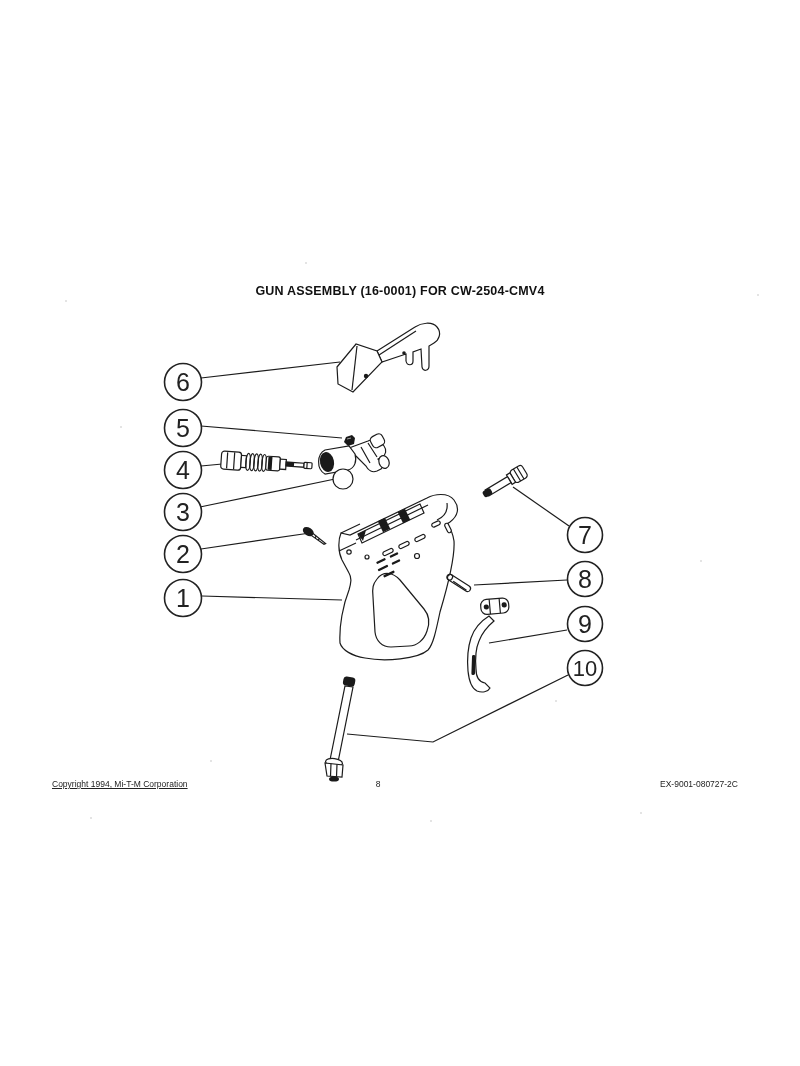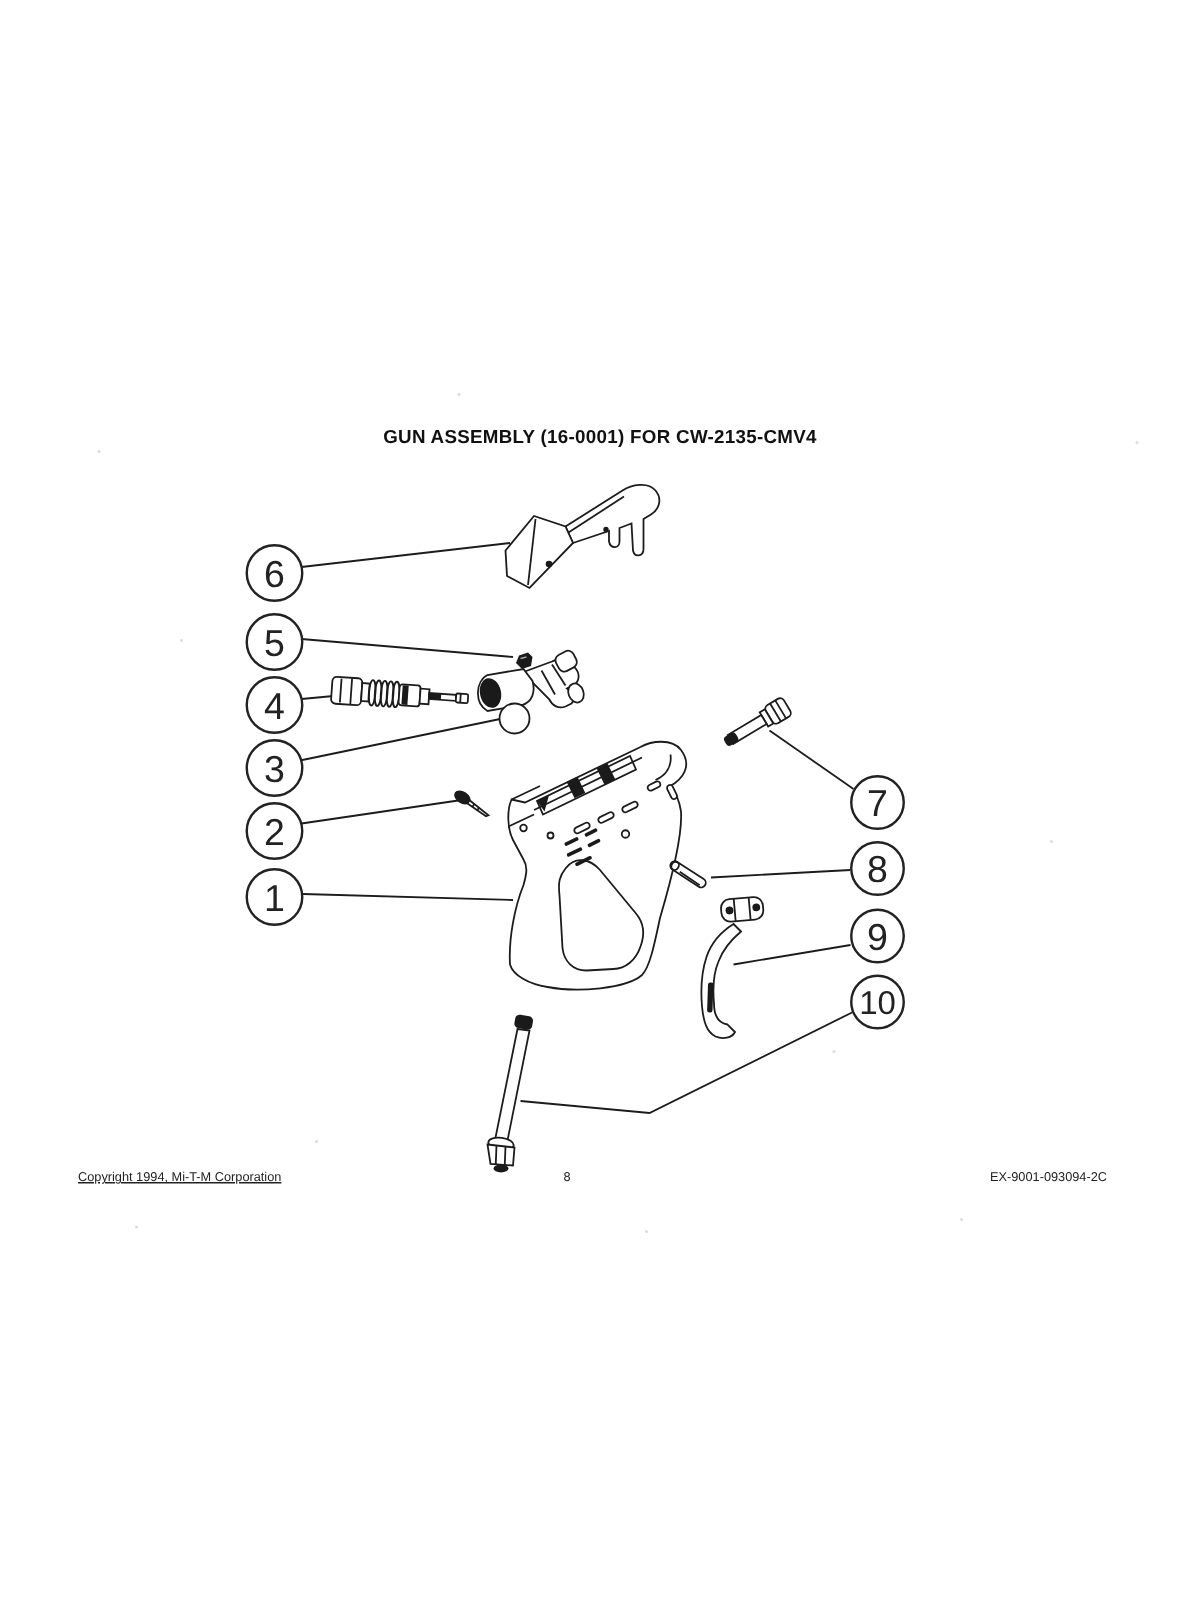--- a/index.html
+++ b/index.html
@@ -35,21 +35,21 @@
   .dk{fill:#1a1a1a;stroke:none;}
   .callout-circle{fill:#ffffff;stroke:#222;stroke-width:1.6;}
   .callout-num{font-family:"Liberation Sans",sans-serif;font-weight:400;fill:#222;}
   .speck{position:absolute;width:2px;height:2px;border-radius:50%;background:rgba(0,0,0,0.14);}
 </style>
 </head>
 <body>
 
 <div class="page">
 
-  <div class="title">GUN ASSEMBLY (16-0001) FOR CW-2135-CMV4</div>
+  <div class="title">GUN ASSEMBLY (16-0001) FOR CW-2504-CMV4</div>
 
   <svg class="diagram" width="800" height="1066" viewBox="0 0 800 1066">
 
     <g>
       <path class="ln" d="M201,378 L340,362"></path>
       <path class="ln" d="M201,426 L342,438"></path>
       <path class="ln" d="M201,466 L233,463"></path>
       <path class="ln" d="M200,507 L335,479"></path>
       <path class="ln" d="M201,549 L310,533"></path>
       <path class="ln" d="M202,596 L342,600"></path>
@@ -212,21 +212,21 @@
       <text class="callout-num" x="585" y="633">9</text>
 
       <circle class="callout-circle" cx="585" cy="668" r="17.5"></circle>
       <text class="callout-num" x="585" y="676" font-size="22">10</text>
     </g>
   </svg>
 
   <div class="footer">
     <span class="copyright">Copyright 1994, Mi-T-M Corporation</span>
     <span class="pageno">8</span>
-    <span class="doccode">EX-9001-093094-2C</span>
+    <span class="doccode">EX-9001-080727-2C</span>
   </div>
 
   <div>
     <div class="speck" style="left:90px;top:817px;"></div>
     <div class="speck" style="left:640px;top:812px;"></div>
     <div class="speck" style="left:757px;top:294px;"></div>
     <div class="speck" style="left:120px;top:426px;"></div>
     <div class="speck" style="left:305px;top:262px;"></div>
     <div class="speck" style="left:555px;top:700px;"></div>
     <div class="speck" style="left:210px;top:760px;"></div>

